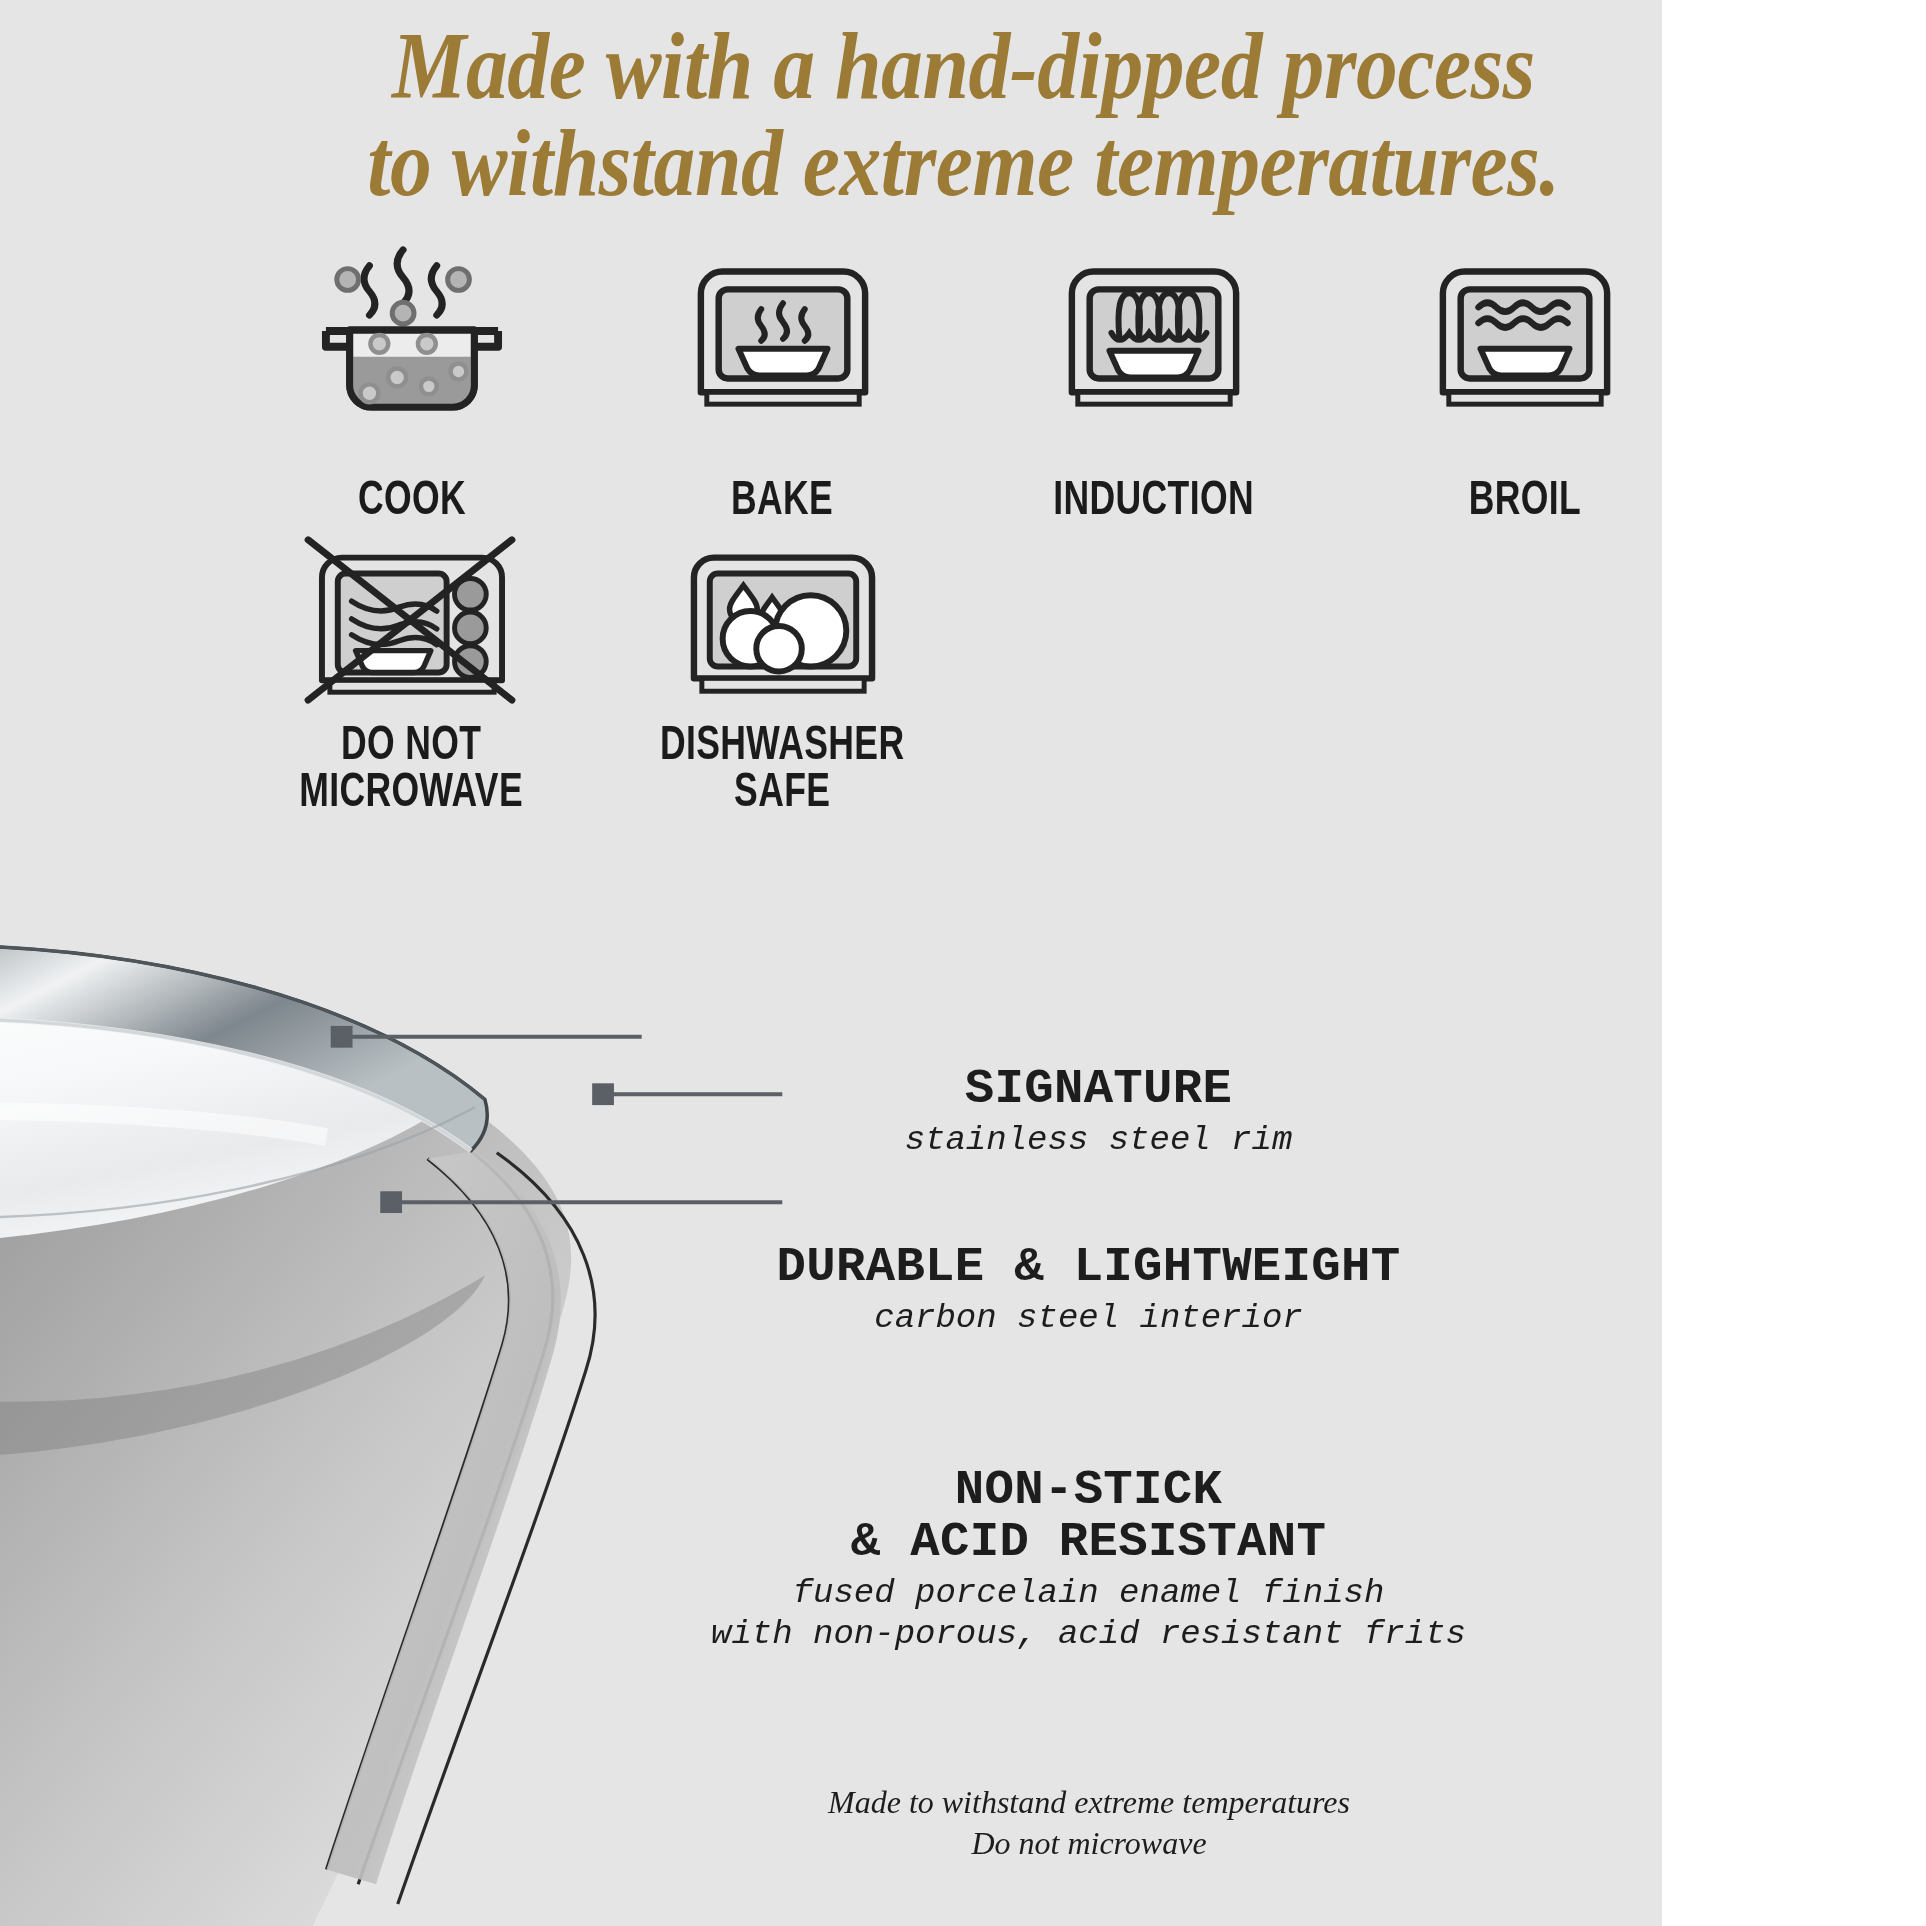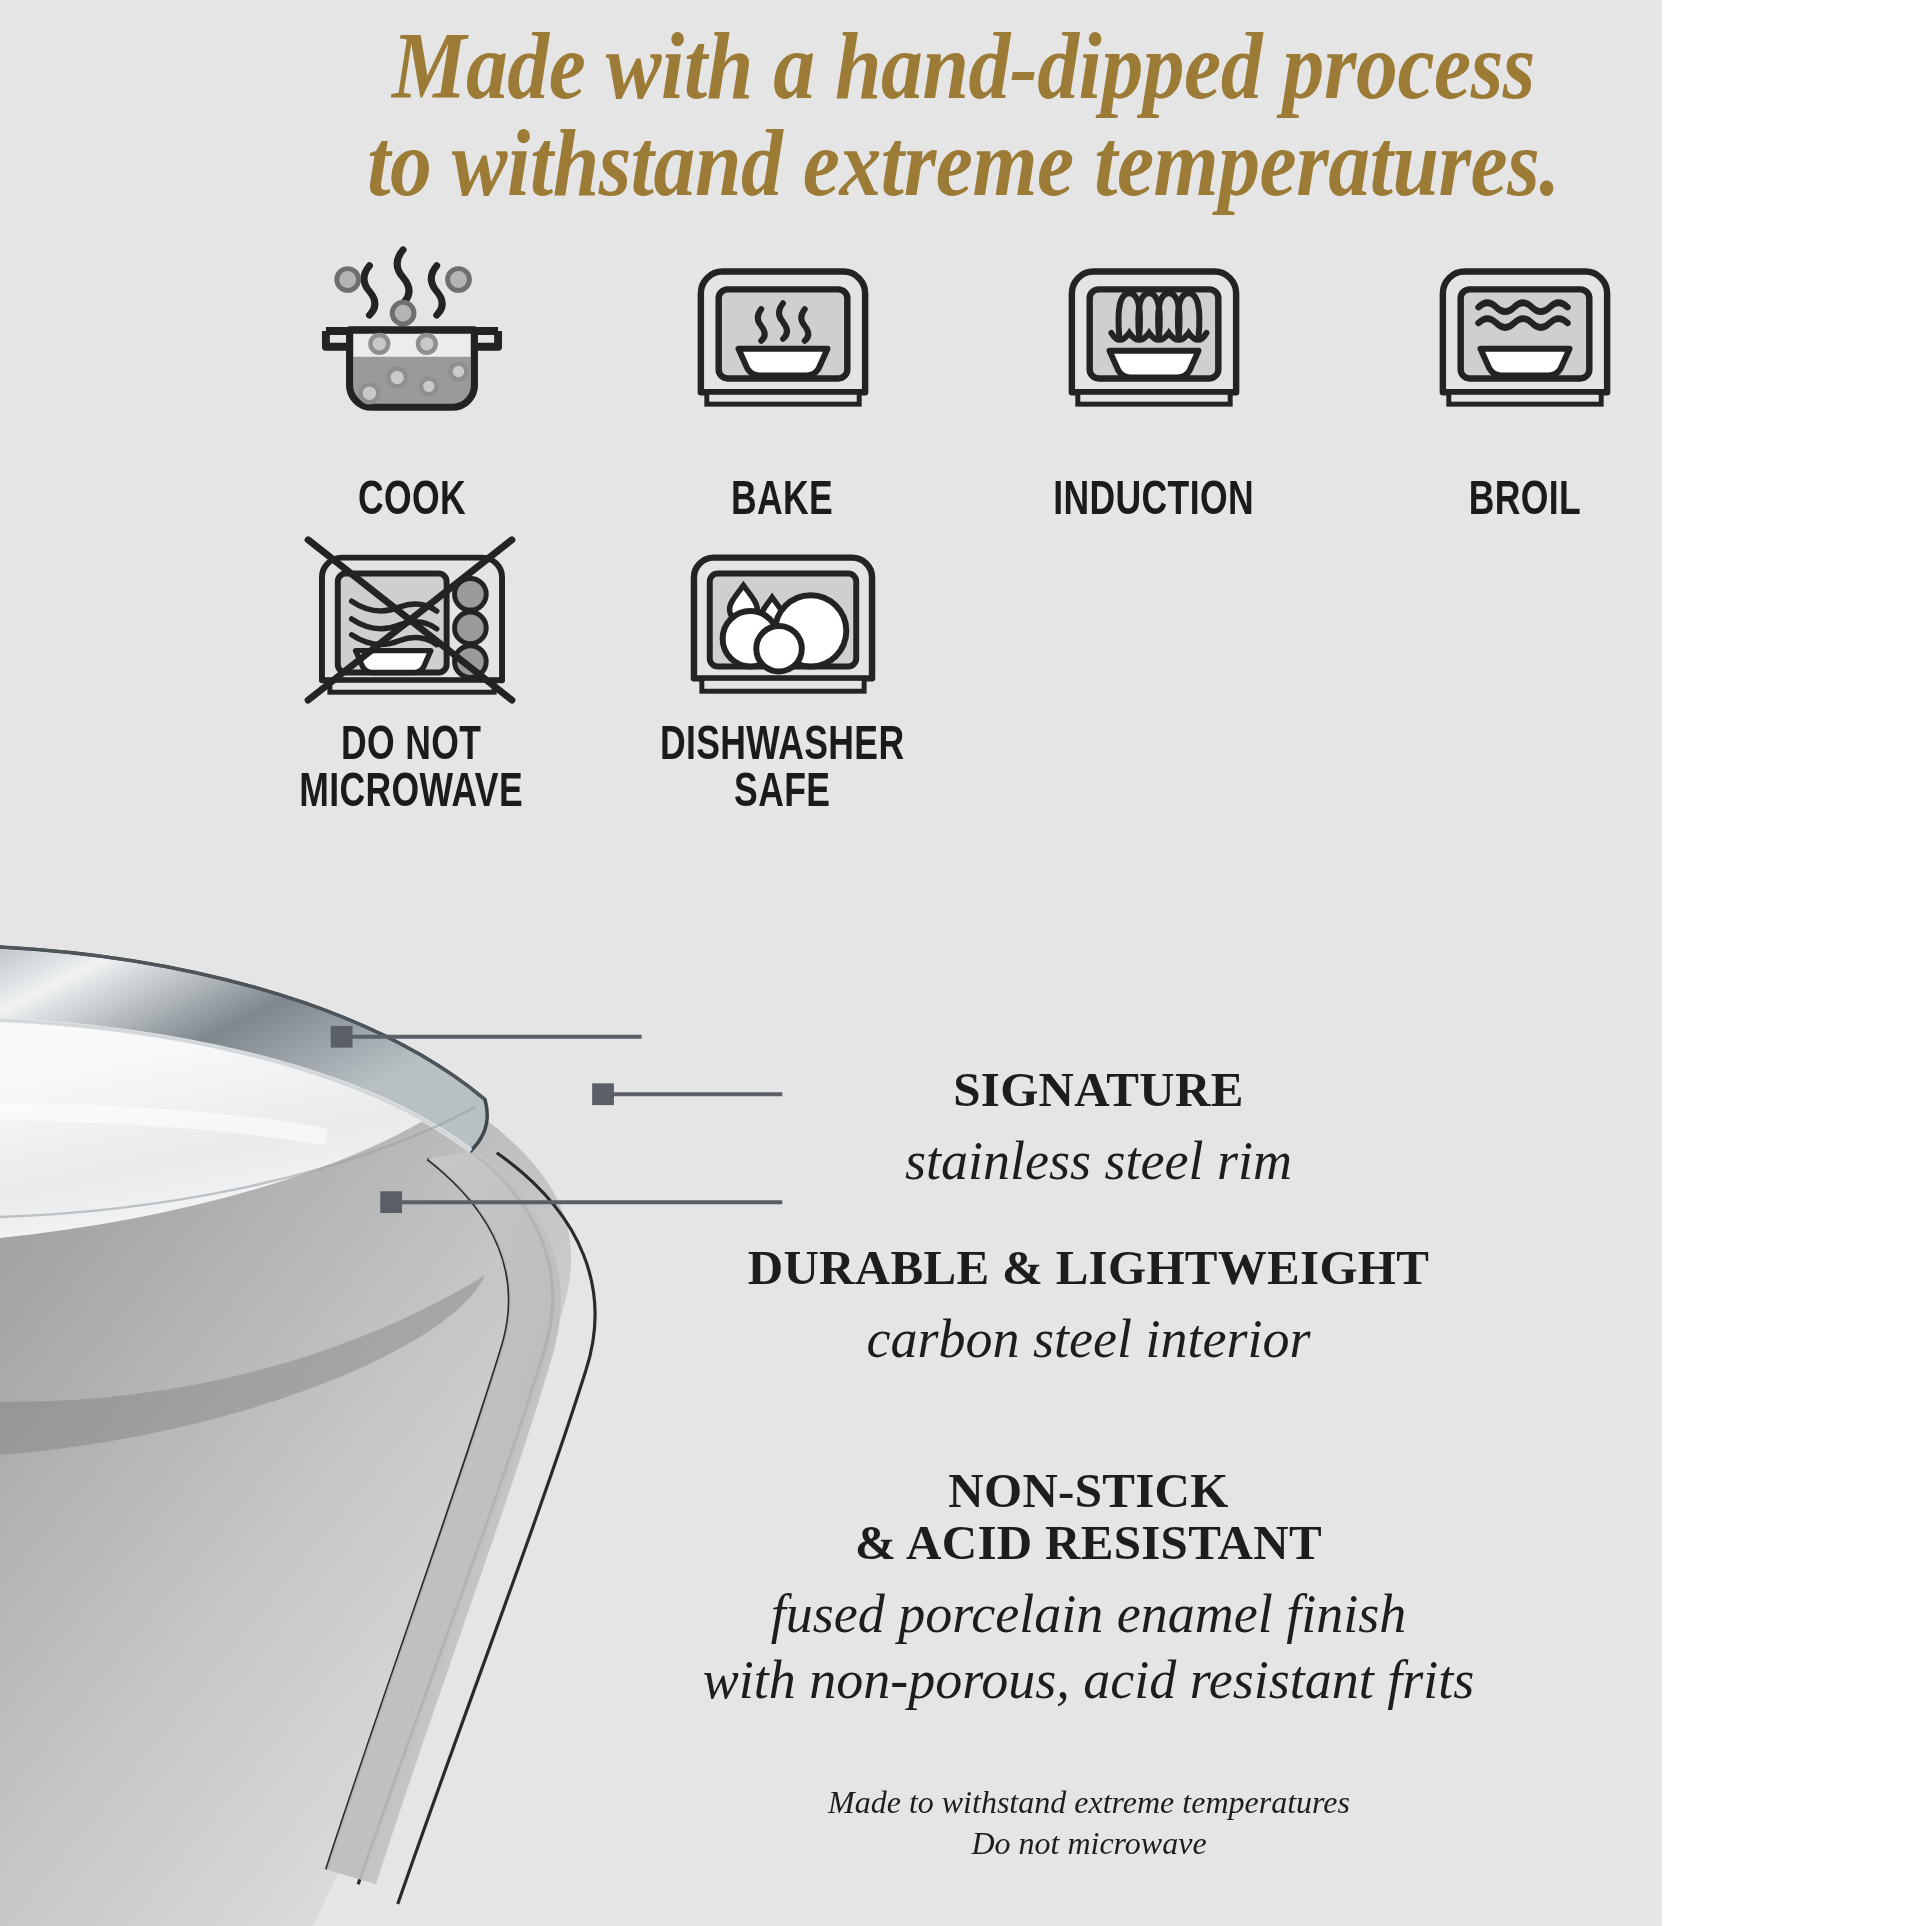--- a/index.html
+++ b/index.html
@@ -51,35 +51,35 @@
     transform: scaleX(0.74);
     white-space: pre-line;
   }
 
   
   .pot-art { position: absolute; left: -307px; top: 810px; width: 1168px; height: 1129px; }
 
   
   .callout { position: absolute; text-align: center; }
   .callout .title {
-    font-family: Liberation Serif, serif;
+    font-family: Liberation Mono, monospace;
     font-weight: bold;
     color: #1d1d1d;
     font-size: 49px;
     line-height: 1.06;
     letter-spacing: 0.3px;
     white-space: pre-line;
   }
   .callout .sub {
-    font-family: Liberation Serif, serif;
+    font-family: Liberation Mono, monospace;
     font-style: italic;
     color: #1d1d1d;
-    font-size: 54px;
+    font-size: 34px;
     line-height: 1.22;
-    margin-top: 13px;
+    margin-top: 4px;
     white-space: pre-line;
   }
   #callout-signature { left: 752px; top: 1064px; width: 693px; }
   #callout-durable   { left: 653px; top: 1242px; width: 871px; }
   #callout-nonstick  { left: 653px; top: 1465px; width: 871px; }
 
   .footnote {
     position: absolute; left: 614px; top: 1782px; width: 950px;
     text-align: center;
     font-family: "Liberation Serif", serif;

